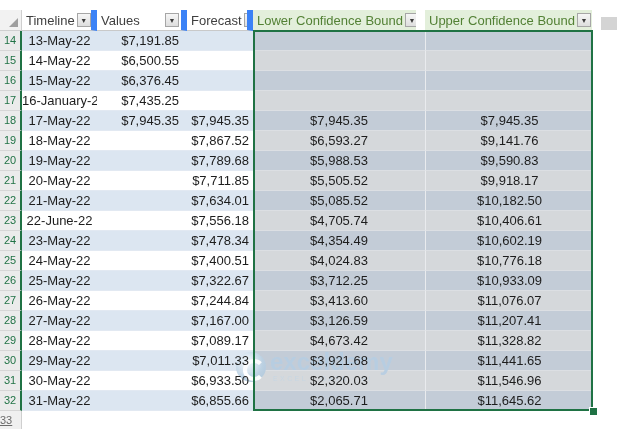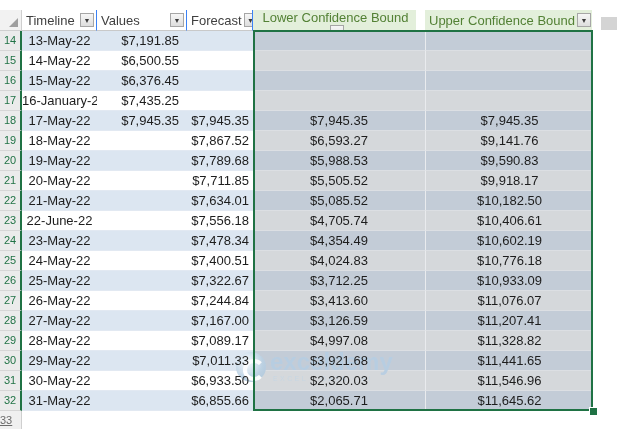--- a/index.html
+++ b/index.html
@@ -6,27 +6,27 @@
   .sheet{position:relative;width:617px;height:429px;background:#ffffff;
          font-family:"Liberation Sans",sans-serif;overflow:hidden;}
 
   
   .corner{position:absolute;left:0;top:10px;width:22px;height:21px;background:#f2f2f2;
           border-right:1px solid #cfcfcf;border-bottom:1px solid #cfcfcf;box-sizing:border-box;}
   .corner .tri{position:absolute;right:3px;bottom:3px;width:0;height:0;
           border-left:9px solid transparent;border-bottom:9px solid #9f9f9f;}
   .hdr{position:absolute;top:10px;height:21px;box-sizing:border-box;display:flex;
        align-items:center;justify-content:space-between;font-size:13px;color:#3f3f3f;
-       background:#ffffff;border-right:1px solid #3b82f6;border-bottom:1px solid #c9c9c9;
+       background:#ffffff;border-right:6px solid #3b82f6;border-bottom:1px solid #c9c9c9;
        padding:0 2px 0 4px;white-space:nowrap;overflow:hidden;}
   .hdr.green{background:#e3efdb;color:#538135;border-right:1px solid #ffffff;border-bottom:1px solid #cfe0c6;}
   .h-timeline{left:22px;width:75px;}
   .h-values{left:97px;width:90px;}
   .h-forecast{left:187px;width:66px;padding-right:1px;}
-  .h-lower{left:253px;width:164px;flex-direction:column;}
+  .h-lower{left:253px;width:164px;}
   .h-upper{left:425px;width:168px;}
   .fbtn{width:14px;height:14px;flex:0 0 auto;box-sizing:border-box;margin-left:2px;
         background:linear-gradient(#f6f6f6,#dedede);border:1px solid #a6a6a6;
         display:flex;align-items:center;justify-content:center;
         font-size:7px;color:#3c3c3c;line-height:1;}
   .stub{position:absolute;left:601px;top:17px;width:16px;height:13px;background:#d4d4d4;}
 
   
   .body{position:absolute;left:0;top:31px;}
   .row{display:flex;height:20px;}
@@ -227,21 +227,21 @@
         <div class="cell c-val"><span class="t"></span></div>
         <div class="cell c-fc"><span class="t">$7,167.00</span></div>
         <div class="cell c-lo"><span class="t">$3,126.59</span></div>
         <div class="cell c-up"><span class="t">$11,207.41</span></div>
       </div>
       <div class="row">
         <div class="cell c-num"><span class="t">29</span></div>
         <div class="cell c-date"><span class="t">28-May-22</span></div>
         <div class="cell c-val"><span class="t"></span></div>
         <div class="cell c-fc"><span class="t">$7,089.17</span></div>
-        <div class="cell c-lo"><span class="t">$4,997.08</span></div>
+        <div class="cell c-lo"><span class="t">$4,673.42</span></div>
         <div class="cell c-up"><span class="t">$11,328.82</span></div>
       </div>
       <div class="row band">
         <div class="cell c-num"><span class="t">30</span></div>
         <div class="cell c-date"><span class="t">29-May-22</span></div>
         <div class="cell c-val"><span class="t"></span></div>
         <div class="cell c-fc"><span class="t">$7,011.33</span></div>
         <div class="cell c-lo"><span class="t">$3,921.68</span></div>
         <div class="cell c-up"><span class="t">$11,441.65</span></div>
       </div>

